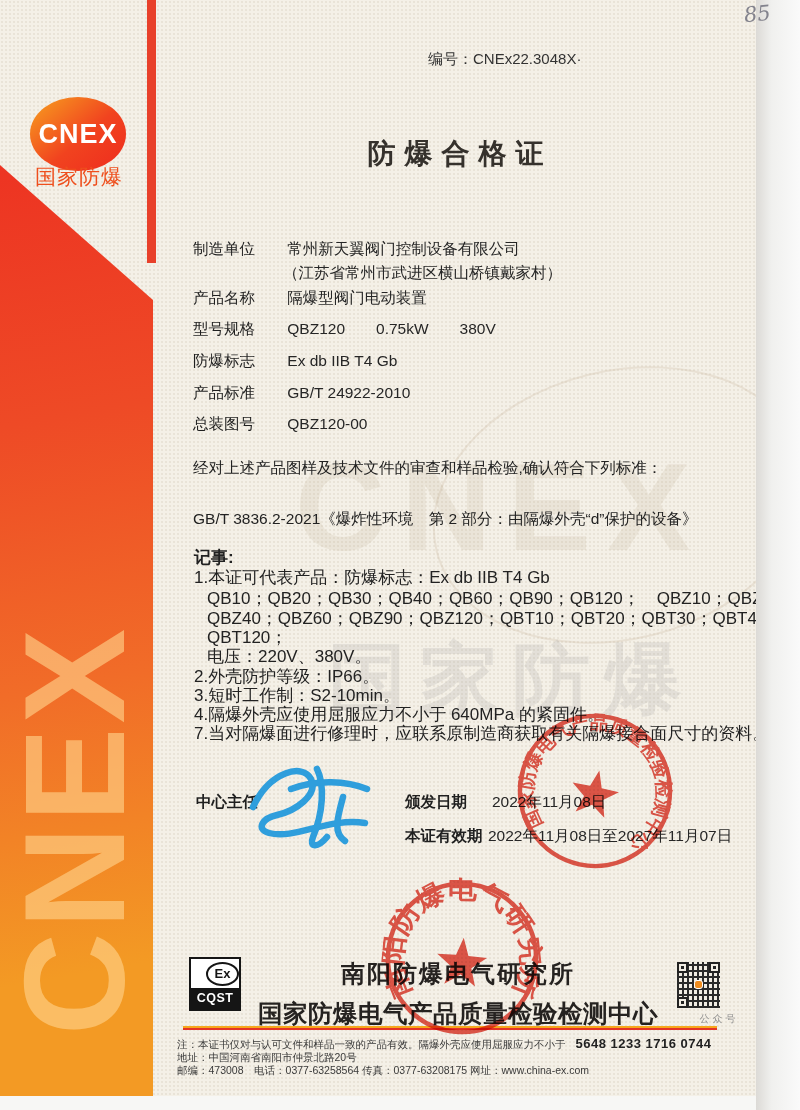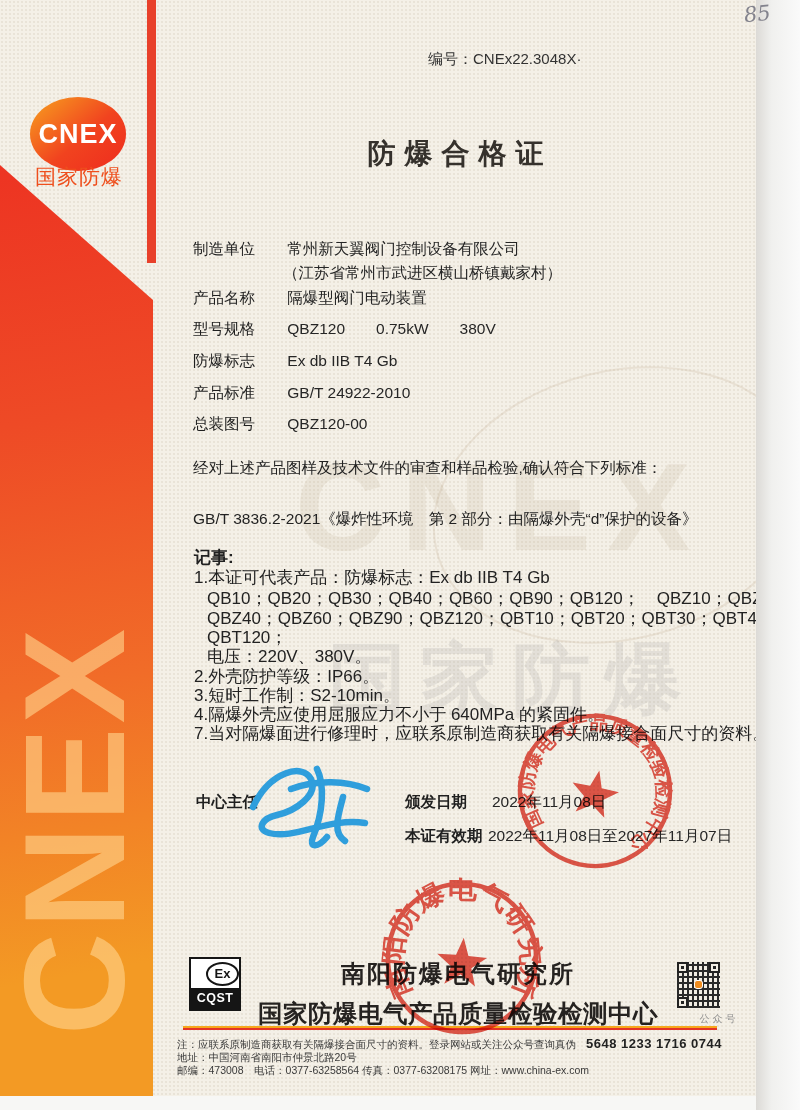--- a/index.html
+++ b/index.html
@@ -193,21 +193,21 @@
       </div>
       <div class="ex-bottom">CQST</div>
     </div>
     <div class="org-names">
       <div class="org-line1">南阳防爆电气研究所</div>
       <div class="org-line2">国家防爆电气产品质量检验检测中心</div>
     </div>
     <div class="divider"></div>
 
     <div class="foot" style="top:1036px">
-      <span>注：应联系原制造商获取有关隔爆接合面尺寸的资料。登录网站或关注公众号查询真伪</span><span class="verify">5648 1233 1716 0744</span>
+      <span>注：本证书仅对与认可文件和样品一致的产品有效。隔爆外壳应使用屈服应力不小于</span><span class="verify">5648 1233 1716 0744</span>
     </div>
     <div class="foot" style="top:1051px">地址：中国河南省南阳市仲景北路20号</div>
     <div class="foot" style="top:1064px">邮编：473008　电话：0377-63258564 传真：0377-63208175 网址：www.china-ex.com</div>
 
     <div class="qr">
       <div class="f ftl">
           <i></i>
         </div>
       <div class="f ftr">
           <i></i>

